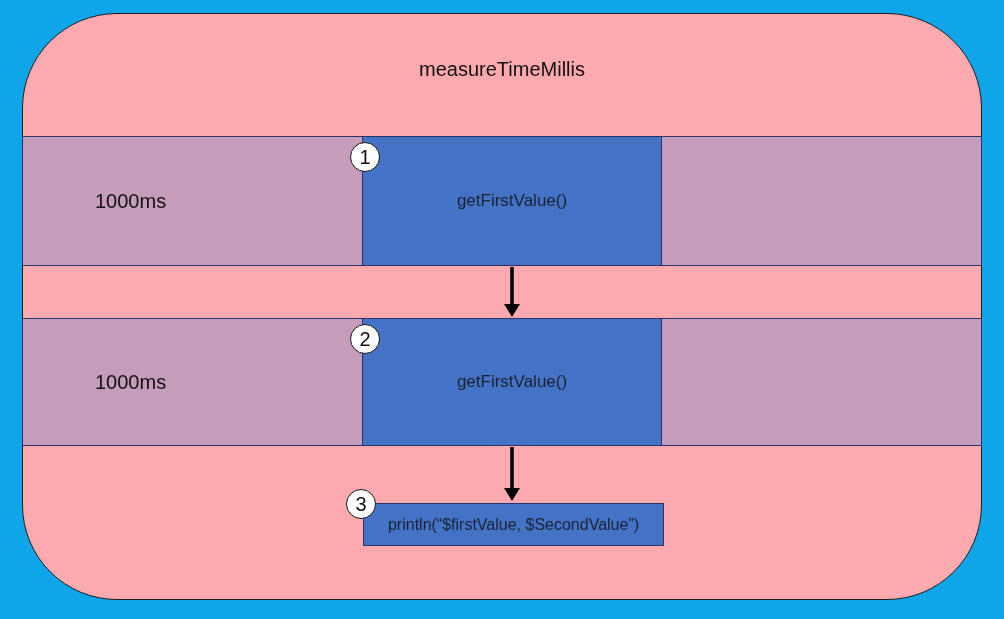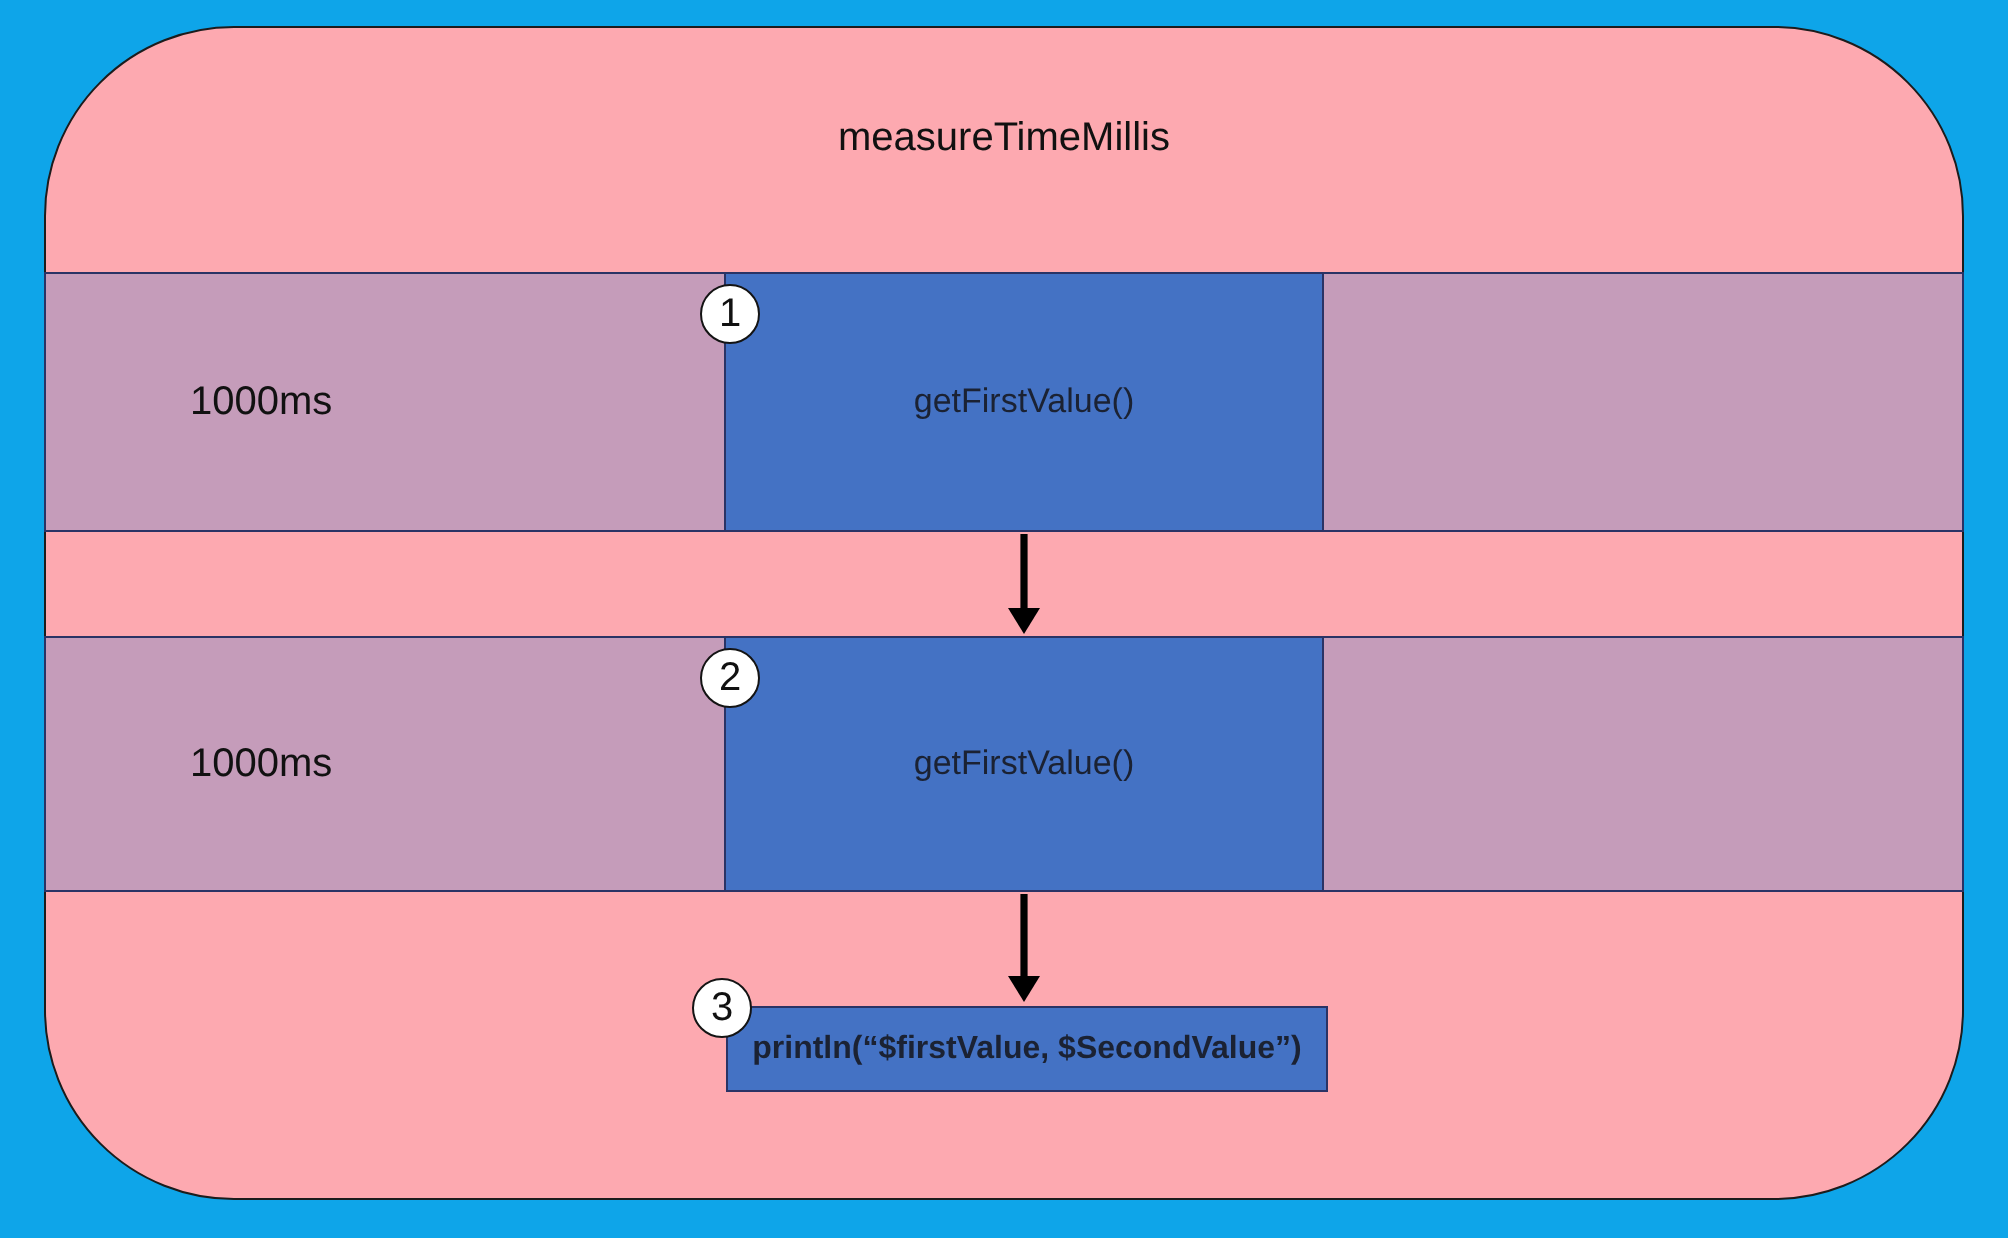--- a/index.html
+++ b/index.html
@@ -23,21 +23,21 @@
   .band2{top:318px;height:128px;}
   .duration{margin-left:72px;font-size:20px;color:var(--text);}
   .callbox{position:absolute;left:362px;width:300px;background:var(--box);
            border:1.6px solid var(--band-border);box-sizing:border-box;
            display:flex;align-items:center;justify-content:center;}
   .box1{top:136px;height:130px;}
   .box2{top:318px;height:128px;}
   .calltext{font-size:17px;color:var(--box-text);}
   .outbox{position:absolute;left:363px;top:503px;width:301px;height:43px;
           background:var(--box);border:1.6px solid var(--band-border);box-sizing:border-box;
-          display:flex;align-items:center;justify-content:center;font-weight:bold;}
+          display:flex;align-items:center;justify-content:center;}
   .outtext{font-size:16px;color:var(--box-text);}
   .badge{position:absolute;width:30px;height:30px;border-radius:50%;
          background:var(--badge-bg);border:1.7px solid #141414;box-sizing:border-box;
          display:flex;align-items:center;justify-content:center;
          font-size:20px;color:#111;z-index:5;}
   .badge1{left:350px;top:142px;}
   .badge2{left:350px;top:324px;}
   .badge3{left:346px;top:489px;}
   .arrowsvg{position:absolute;left:0;top:0;width:1004px;height:619px;pointer-events:none;z-index:4;}
   .arrowsvg line{stroke:var(--arrow);stroke-width:3.6px;}

